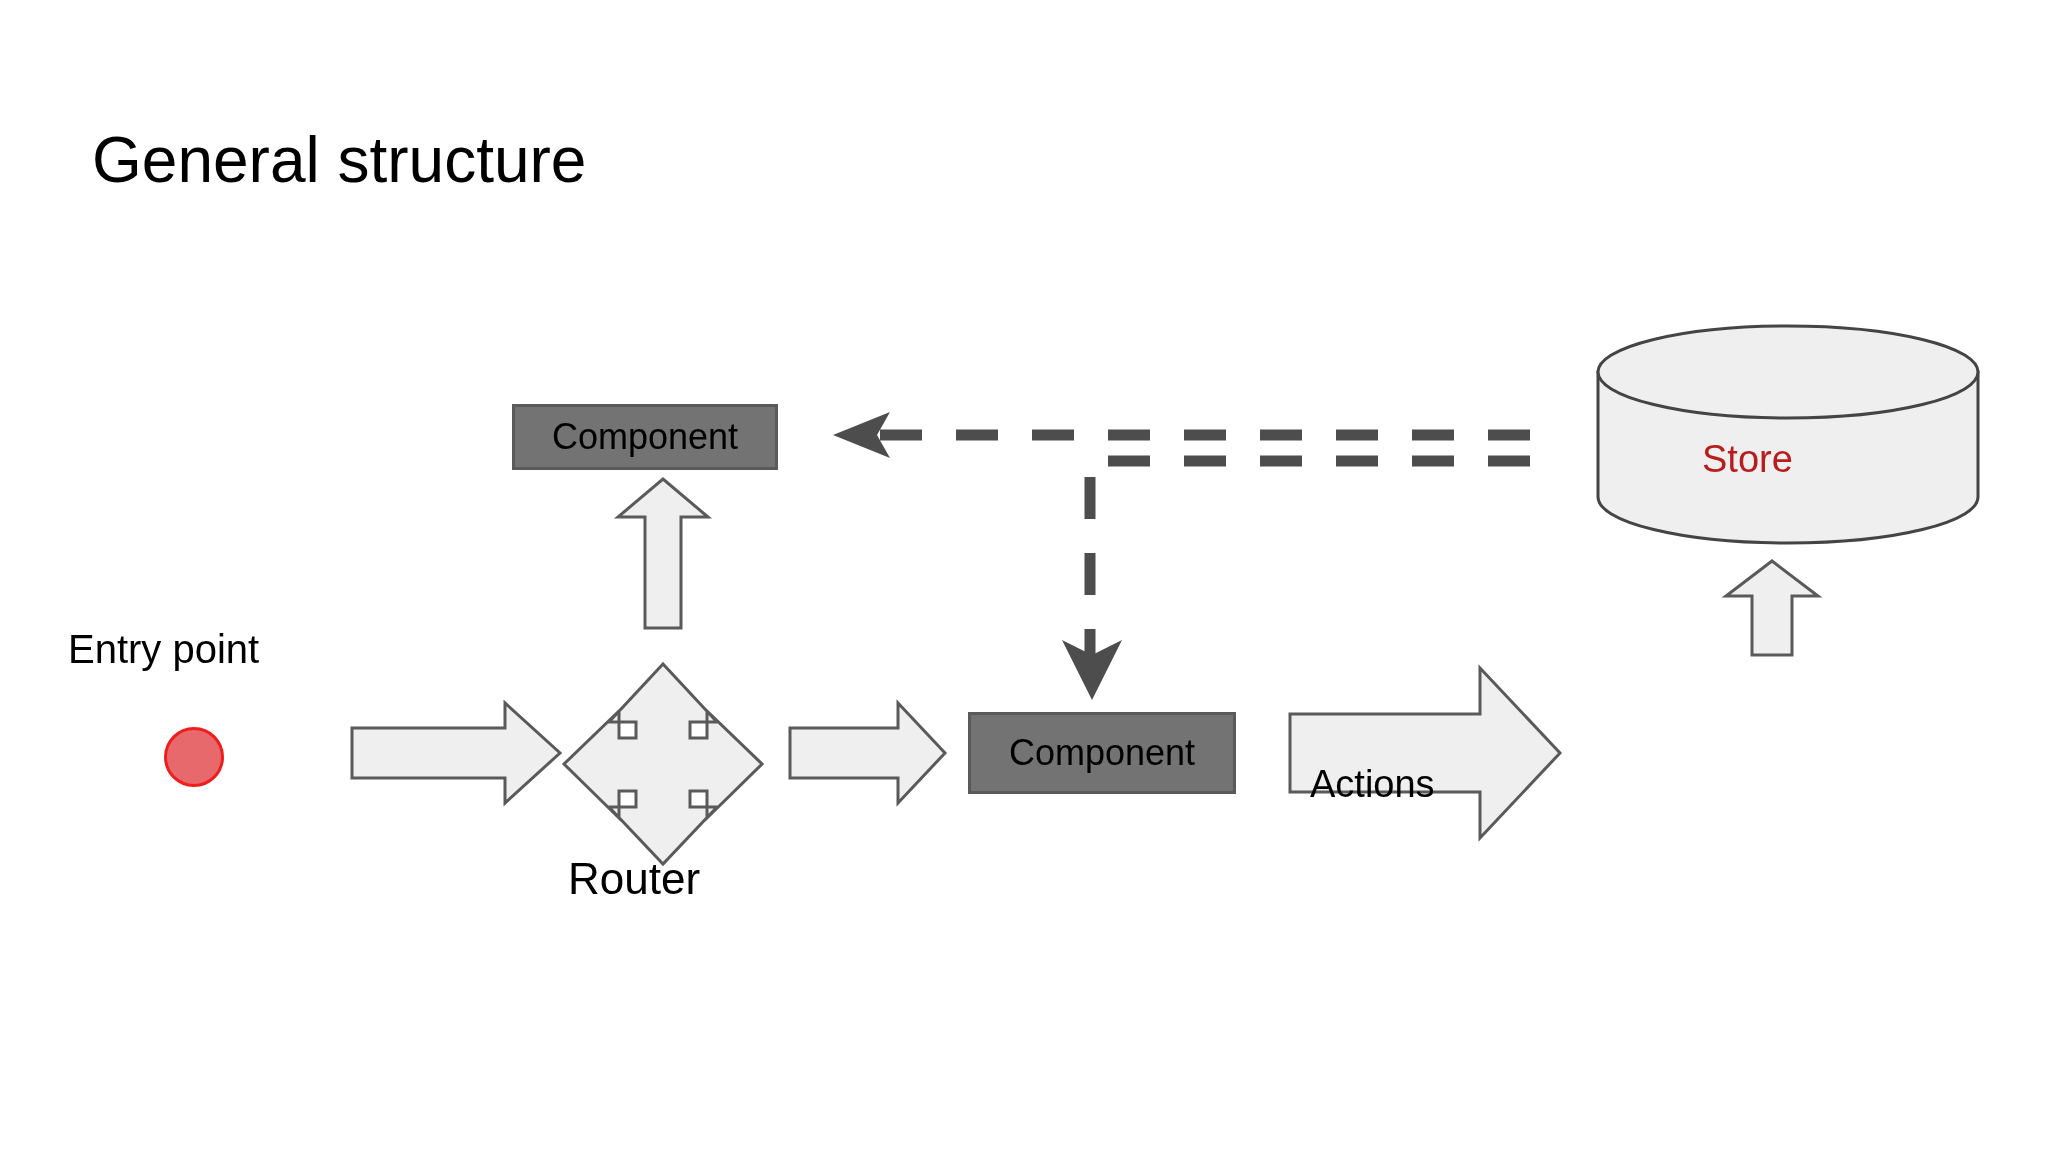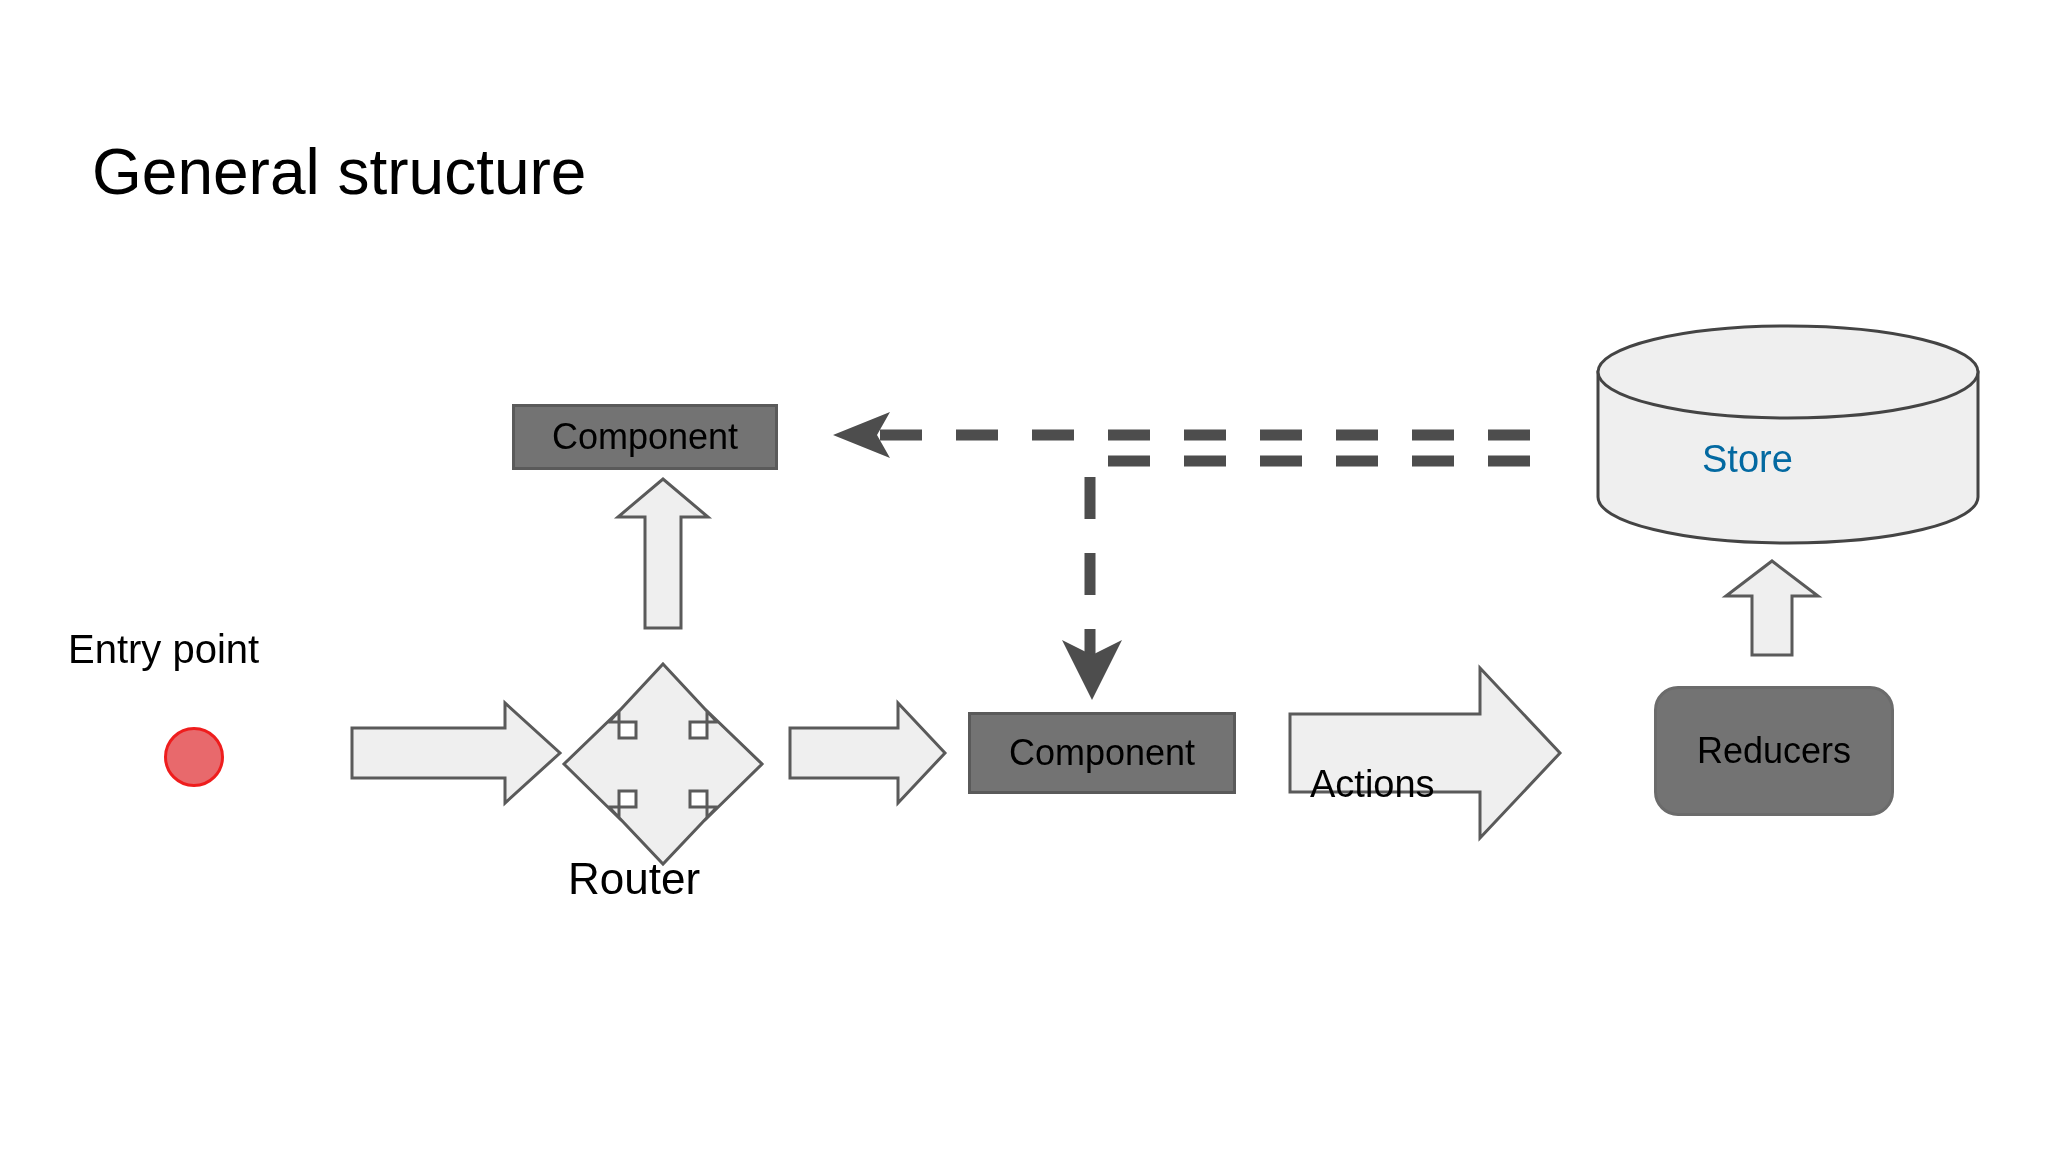--- a/index.html
+++ b/index.html
@@ -24,21 +24,20 @@
   #title {
     position: absolute;
     left: 92px;
     top: 122px;
     font-size: 64px;
     line-height: 76px;
     color: #000000;
     font-weight: 400;
     letter-spacing: 0px;
     white-space: nowrap;
-    margin-top: 12px;
   }
   .node-label {
     position: absolute;
     color: #000000;
     white-space: nowrap;
   }
   #entry-point-label {
     left: 68px;
     top: 625px;
     font-size: 40px;
@@ -108,21 +107,21 @@
     color: #000000;
     white-space: nowrap;
     margin-top: 28px;
   }
   #store-text {
     position: absolute;
     left: 1702px;
     top: 436px;
     font-size: 38px;
     line-height: 46px;
-    color: #0369a1;
+    color: #b91c1c;
     white-space: nowrap;
   }
 </style>
 </head>
 <body>
 
 <div id="slide">
 
   <div id="title">General structure</div>
 
@@ -184,19 +183,16 @@
   <div class="box" id="component-top">
     <span>Component</span>
   </div>
 
   <div class="box" id="component-mid">
     <span>Component</span>
   </div>
 
   <div id="actions-text">Actions</div>
 
-  <div class="box" id="reducers-box">
-    <span>Reducers</span>
-  </div>
 
   <div id="store-text">Store</div>
 
 </div>
 
 </body></html>

